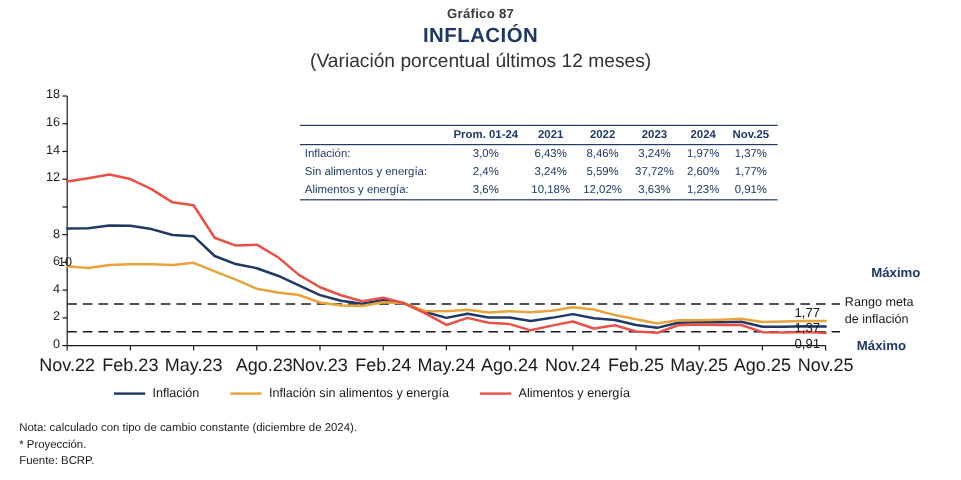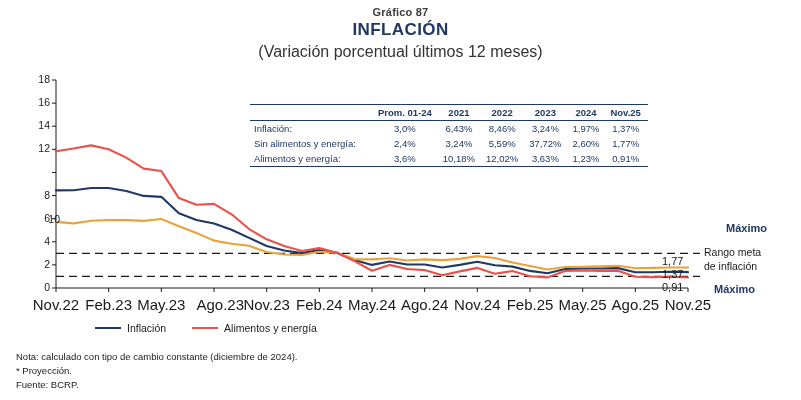--- a/index.html
+++ b/index.html
@@ -227,20 +227,24 @@
   <div class="band-val" style="left:662px; top:255px;">1,77</div>
   <div class="band-val" style="left:662px; top:268px;">1,37</div>
   <div class="band-val" style="left:662px; top:281px;">0,91</div>
 
   <div class="legend">
     <div class="item">
       <span class="swatch" id="sw0" style="background: rgb(31, 56, 100);"></span>
       <span>Inflación</span>
     </div>
     <div class="item">
+      <span class="swatch" id="sw1" style="background: rgb(232, 163, 61);"></span>
+      <span>Inflación sin alimentos y energía</span>
+    </div>
+    <div class="item">
       <span class="swatch" id="sw2" style="background: rgb(232, 82, 74);"></span>
       <span>Alimentos y energía</span>
     </div>
   </div>
 
   <div class="notes">
     <div>Nota: calculado con tipo de cambio constante (diciembre de 2024).</div>
     <div>* Proyección.</div>
     <div>Fuente: BCRP.</div>
   </div>

